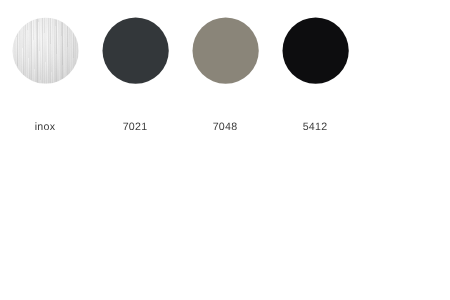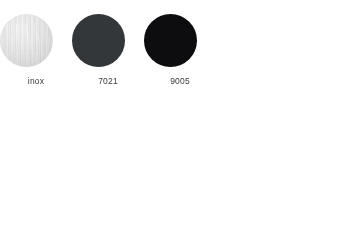--- a/index.html
+++ b/index.html
@@ -22,22 +22,24 @@
     align-content: flex-start;
     padding: 0;
     margin: 0;
   }
 
   .swatch-cell {
     width: 72px;
     box-sizing: border-box;
     display: flex;
     flex-direction: column;
+    align-items: center;
     padding-top: 14px;
     padding-bottom: 0;
+    gap: 20px;
   }
 
   .swatch-disc {
     width: 53px;
     height: 53px;
     border-radius: 50%;
     display: block;
     position: relative;
     overflow: hidden;
   }
@@ -93,16 +95,20 @@
 <div id="swatch-grid">
     <div class="swatch-cell">
       <span class="swatch-disc texture-brushed"></span>
       <span class="swatch-label" style="color: rgb(59, 59, 59);">inox</span>
     </div>
     <div class="swatch-cell">
       <span class="swatch-disc" style="background: rgb(51, 55, 58);"></span>
       <span class="swatch-label" style="color: rgb(59, 59, 59);">7021</span>
     </div>
     <div class="swatch-cell">
+      <span class="swatch-disc" style="background: rgb(138, 133, 121);"></span>
+      <span class="swatch-label" style="color: rgb(59, 59, 59);">7048</span>
+    </div>
+    <div class="swatch-cell">
       <span class="swatch-disc" style="background: rgb(13, 13, 15);"></span>
-      <span class="swatch-label" style="color: rgb(59, 59, 59);">9005</span>
+      <span class="swatch-label" style="color: rgb(59, 59, 59);">5412</span>
     </div>
   </div>
 
 </body></html>

